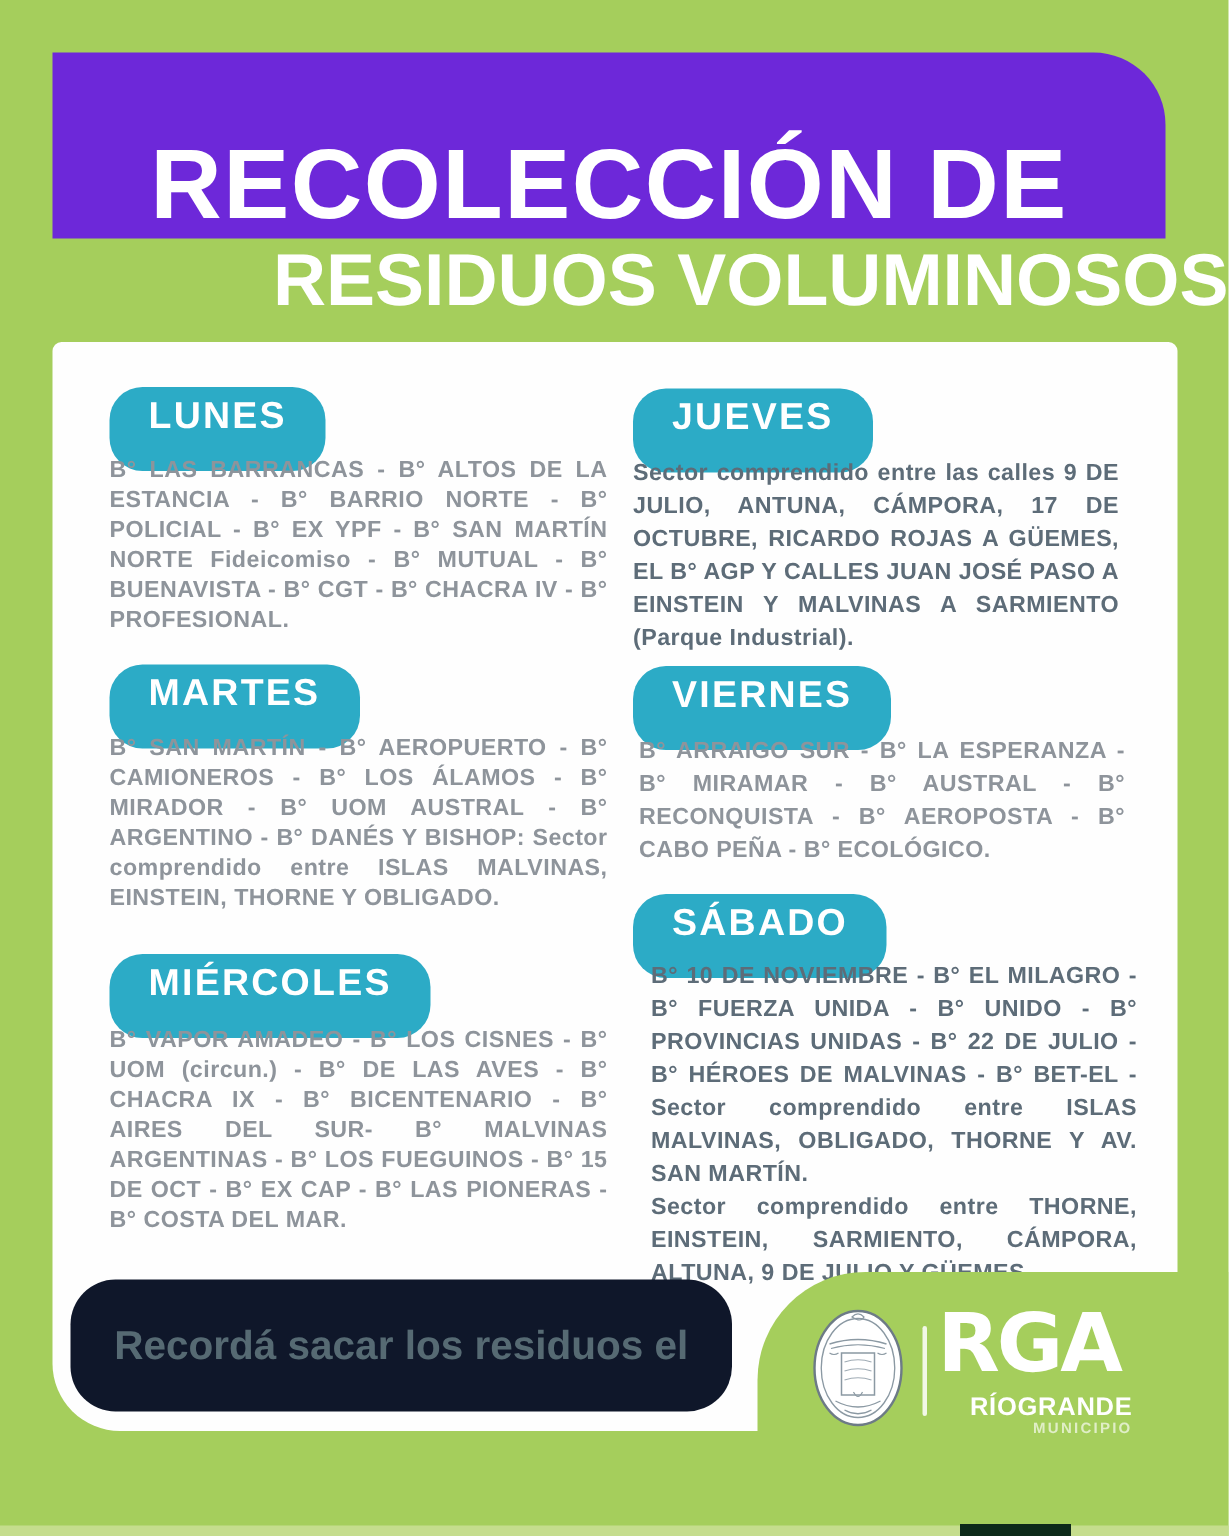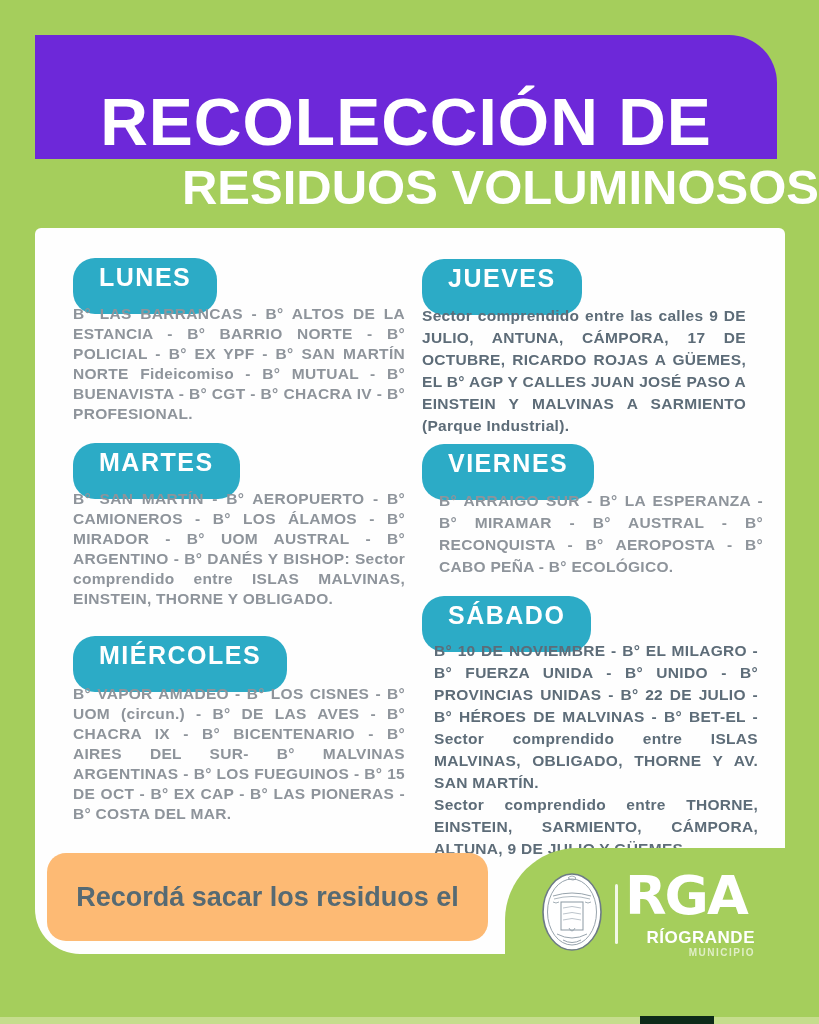--- a/index.html
+++ b/index.html
@@ -69,22 +69,22 @@
     letter-spacing:0.3px;
   }
   .col-left{width:332px;line-height:20px;color:#8e949b;}
   .col-right{width:324px;line-height:22px;color:#8e949b;}
   .slate{color:#5d6c78;}
   .day-body p{margin:0;}
   
   .reminder-box{
     position:absolute;left:47px;top:853px;
     width:441px;height:88px;
-    background:#fdba74;
-    border-radius:19px;
+    background:#0f172a;
+    border-radius:30px;
     display:flex;flex-direction:column;align-items:center;justify-content:center;
   }
   .reminder-line{
     color:#566a73;font-weight:bold;
     font-size:27px;line-height:33px;
     white-space:nowrap;
   }
   
   .logo-group{position:absolute;left:541px;top:870px;width:240px;height:95px;}
   .crest{position:absolute;left:0;top:2px;width:62px;height:80px;}
@@ -148,21 +148,21 @@
   <div class="day-body col-left" style="left:73px;top:684px;">
     <p>B° VAPOR AMADEO - B° LOS CISNES - B° UOM (circun.) - B° DE LAS AVES - B° CHACRA IX - B° BICENTENARIO - B° AIRES DEL SUR- B° MALVINAS ARGENTINAS - B° LOS FUEGUINOS - B° 15 DE OCT - B° EX CAP - B° LAS PIONERAS - B° COSTA DEL MAR.</p>
   </div>
 
   <div class="pill" style="left:422px;top:259px;">JUEVES</div>
   <div class="day-body col-right slate" style="left:422px;top:305px;">
     <p>Sector comprendido entre las calles 9 DE JULIO, ANTUNA, CÁMPORA, 17 DE OCTUBRE, RICARDO ROJAS A GÜEMES, EL B° AGP Y CALLES JUAN JOSÉ PASO A EINSTEIN Y MALVINAS A SARMIENTO (Parque Industrial).</p>
   </div>
 
   <div class="pill" style="left:422px;top:444px;">VIERNES</div>
-  <div class="day-body col-right" style="left:439px;top:490px;">
+  <div class="day-body col-right" style="left:426px;top:490px;">
     <p>B° ARRAIGO SUR - B° LA ESPERANZA - B° MIRAMAR - B° AUSTRAL - B° RECONQUISTA - B° AEROPOSTA - B° CABO PEÑA - B° ECOLÓGICO.</p>
   </div>
 
   <div class="pill" style="left:422px;top:596px;">SÁBADO</div>
   <div class="day-body col-right slate" style="left:422px;top:640px;margin-left:12px;">
     <p>B° 10 DE NOVIEMBRE - B° EL MILAGRO - B° FUERZA UNIDA - B° UNIDO - B° PROVINCIAS UNIDAS - B° 22 DE JULIO - B° HÉROES DE MALVINAS - B° BET-EL - Sector comprendido entre ISLAS MALVINAS, OBLIGADO, THORNE Y AV. SAN MARTÍN.</p>
     <p>Sector comprendido entre THORNE, EINSTEIN, SARMIENTO, CÁMPORA, ALTUNA, 9 DE JULIO Y GÜEMES.</p>
   </div>
 
   <div class="green-notch"></div>

